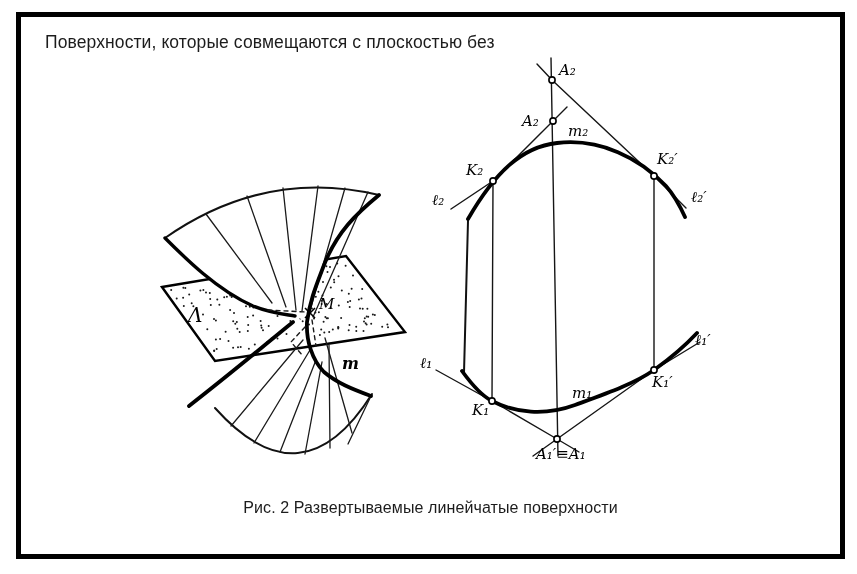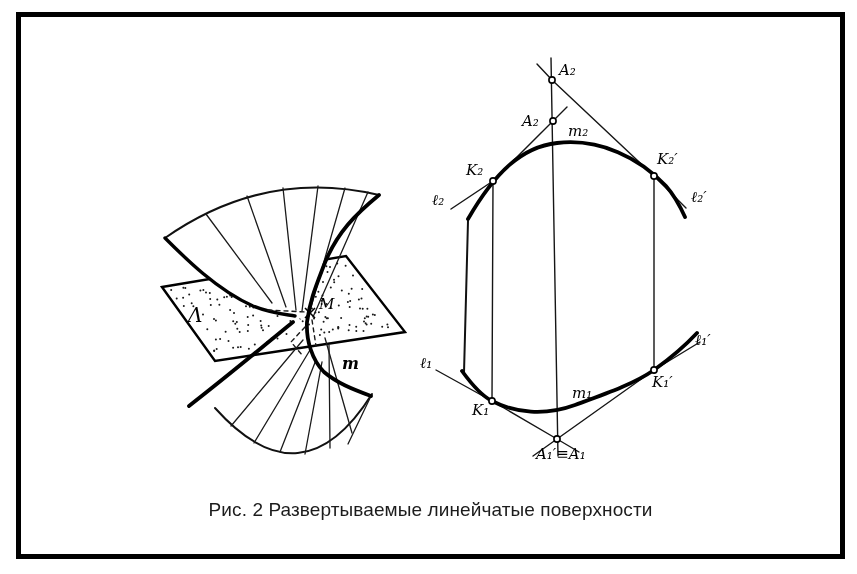--- a/index.html
+++ b/index.html
@@ -10,41 +10,42 @@
   .frame{
     position:absolute;left:16px;top:12px;width:829px;height:547px;
     border:5px solid #000;box-sizing:border-box;background:#fff;
   }
   .intro{
     position:absolute;left:45px;top:30px;width:480px;
     font-size:17.5px;line-height:24px;color:#1c1c1c;letter-spacing:.1px;
   }
   .caption{
     position:absolute;left:16px;top:499px;width:829px;text-align:center;
-    font-size:19px;color:#1c1c1c;letter-spacing:.1px;
+    font-size:16px;color:#1c1c1c;letter-spacing:.1px;
   }
   svg.art{position:absolute;left:0;top:0;}
   .thin{stroke:#151515;stroke-width:1.4;fill:none;stroke-linecap:round;}
   .med{stroke:#111;stroke-width:2;fill:none;stroke-linecap:round;}
   .thick{stroke:#000;stroke-width:3.8;fill:none;stroke-linecap:round;}
   .thick2{stroke:#000;stroke-width:3.4;fill:none;stroke-linecap:round;}
   .ruling{stroke:#1a1a1a;stroke-width:1.3;fill:none;stroke-linecap:round;}
   .dash{stroke:#1a1a1a;stroke-width:1.4;fill:none;stroke-dasharray:4 4;stroke-linecap:round;}
   .node{fill:#fff;stroke:#000;stroke-width:1.6;}
   .mlabel{font-family:"DejaVu Serif",serif;font-style:italic;font-size:15px;fill:#000;}
   .mlabel.big{font-size:20px;}
   .mlabel.bold{font-weight:bold;font-size:16px;}
   .dot{fill:#1a1a1a;}
 </style>
 </head>
 <body>
 
 <div class="frame"></div>
 
 <div class="intro">
+  <div>Поверхности, которые совмещаются с плоскостью без</div>
 </div>
 
 <svg class="art" width="857" height="574" viewBox="0 0 857 574">
 
   <g>
 
     <g>
       <polygon points="162,287 346,256 405,332 215,361" fill="#fff" stroke="#000" stroke-width="2.4"></polygon>
       <g id="stipple">
           <circle cx="214.1" cy="351.1" r="1" class="dot"></circle>

